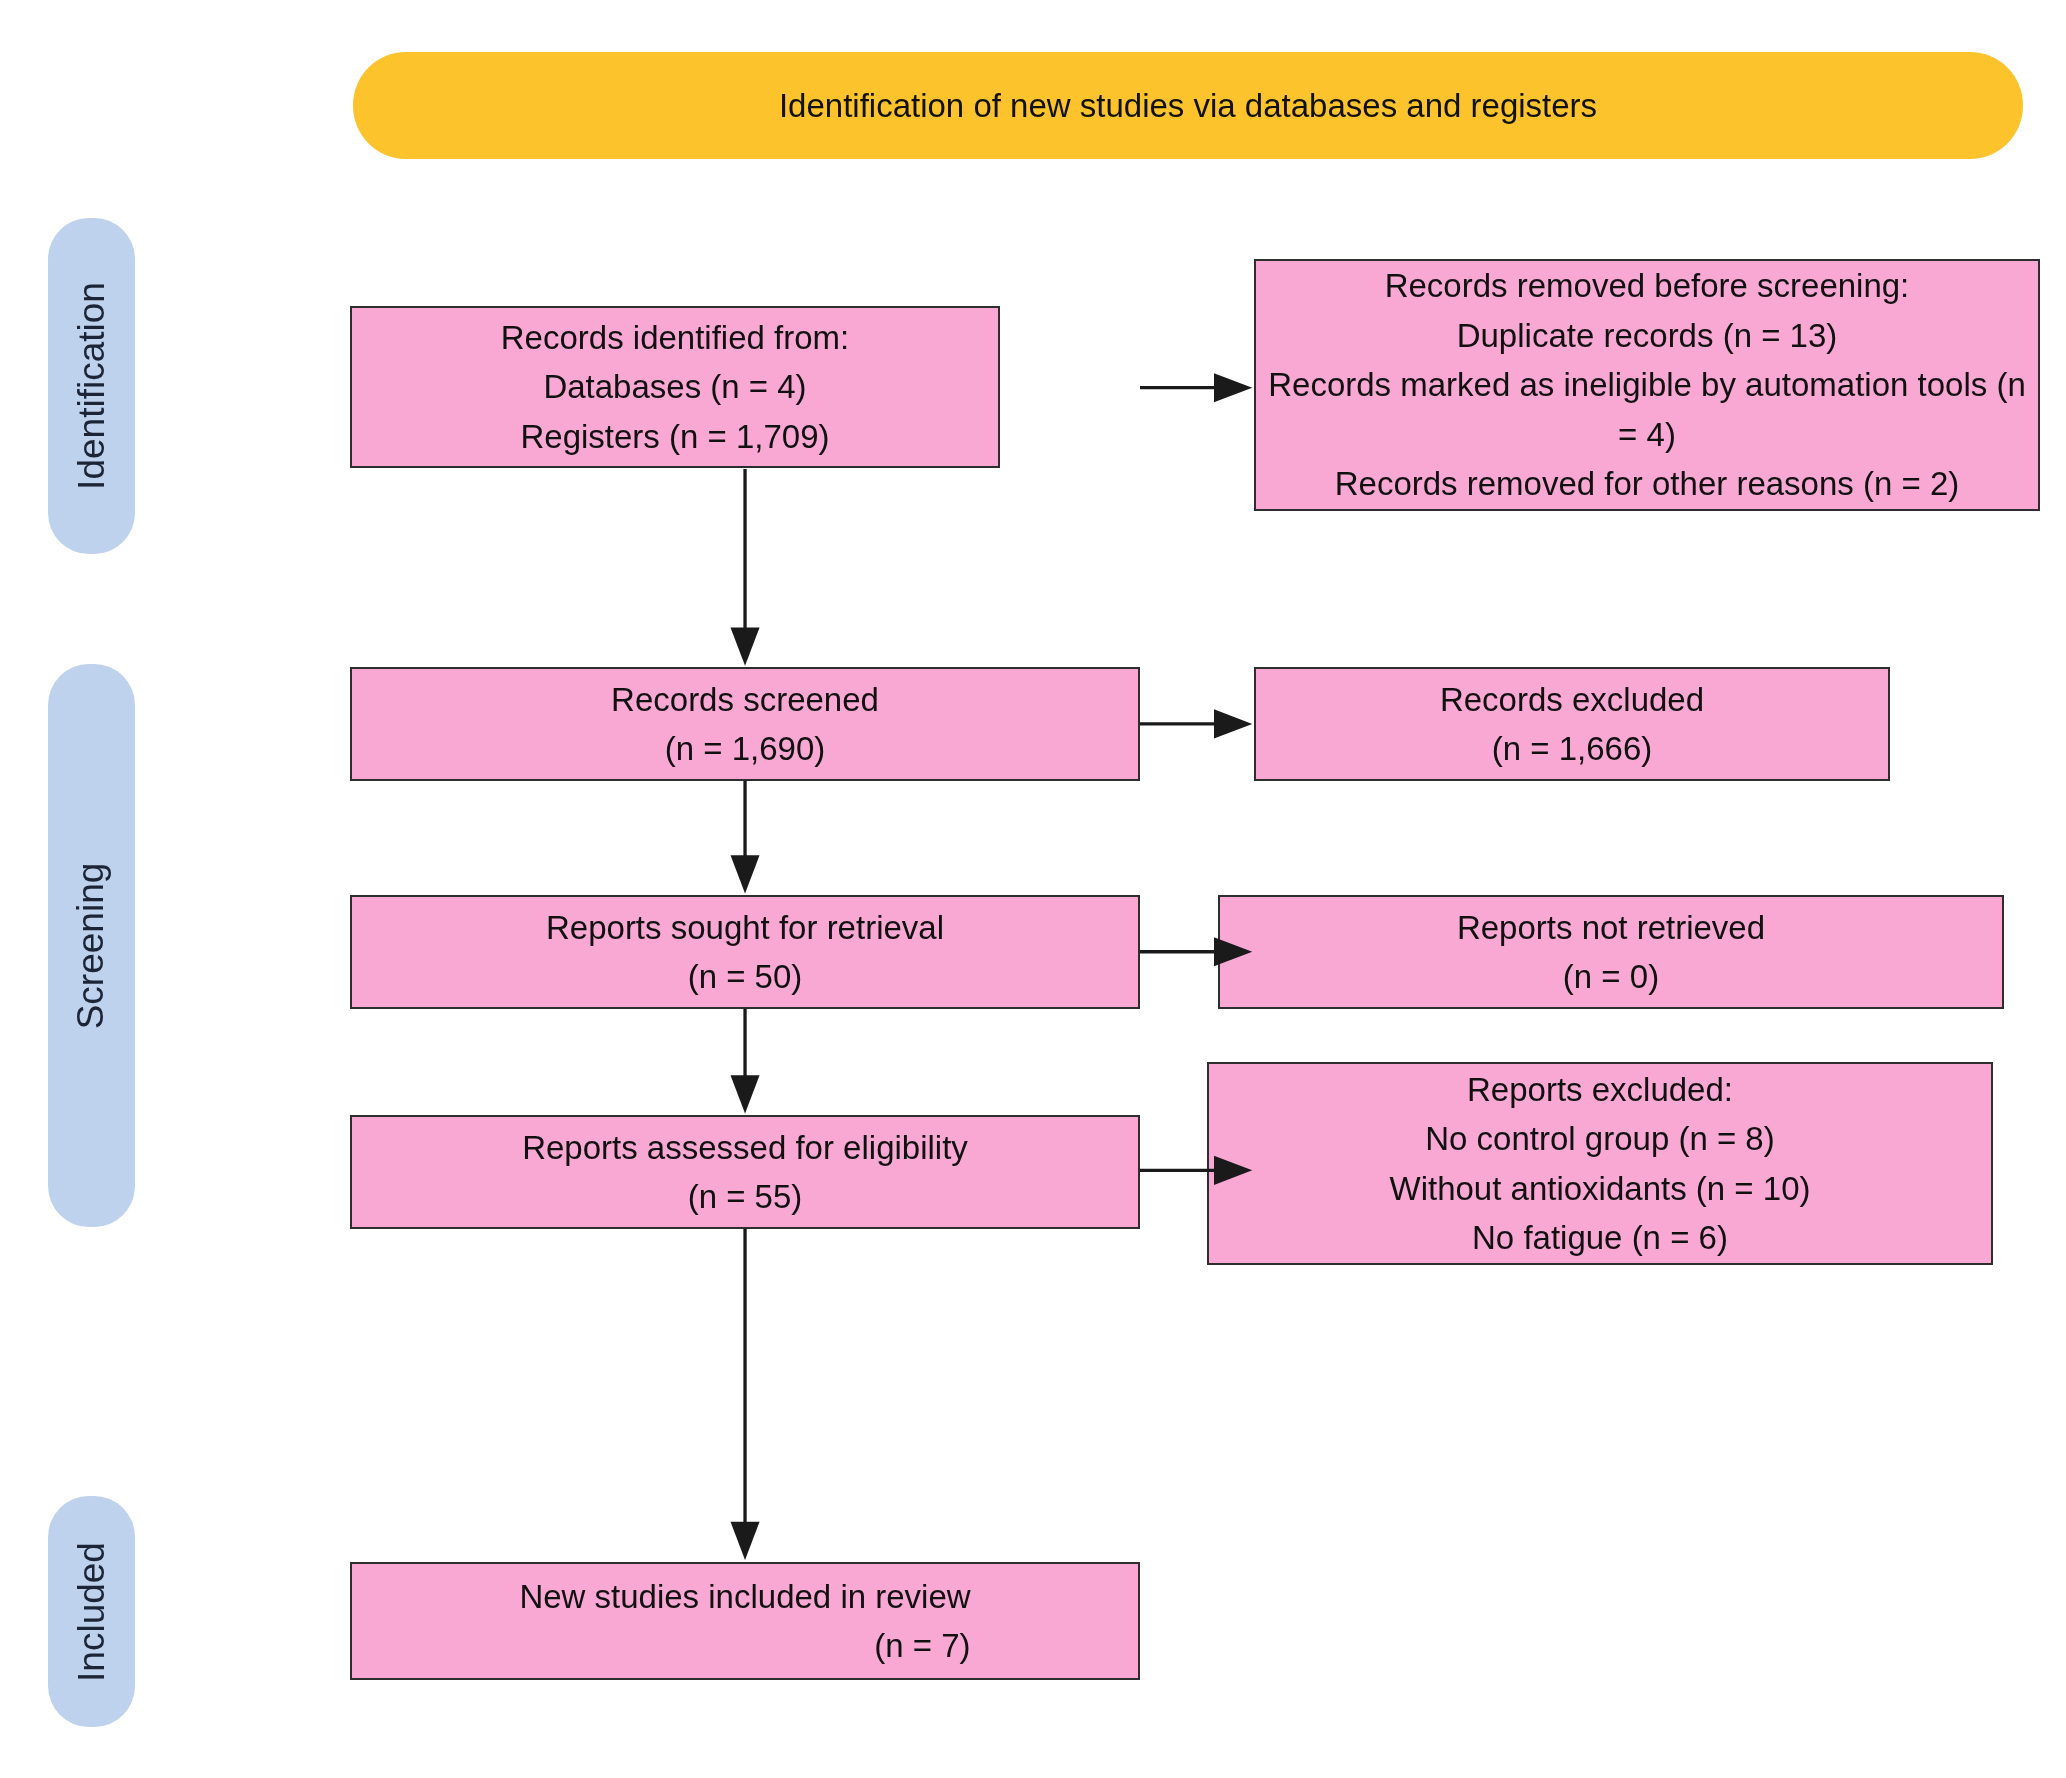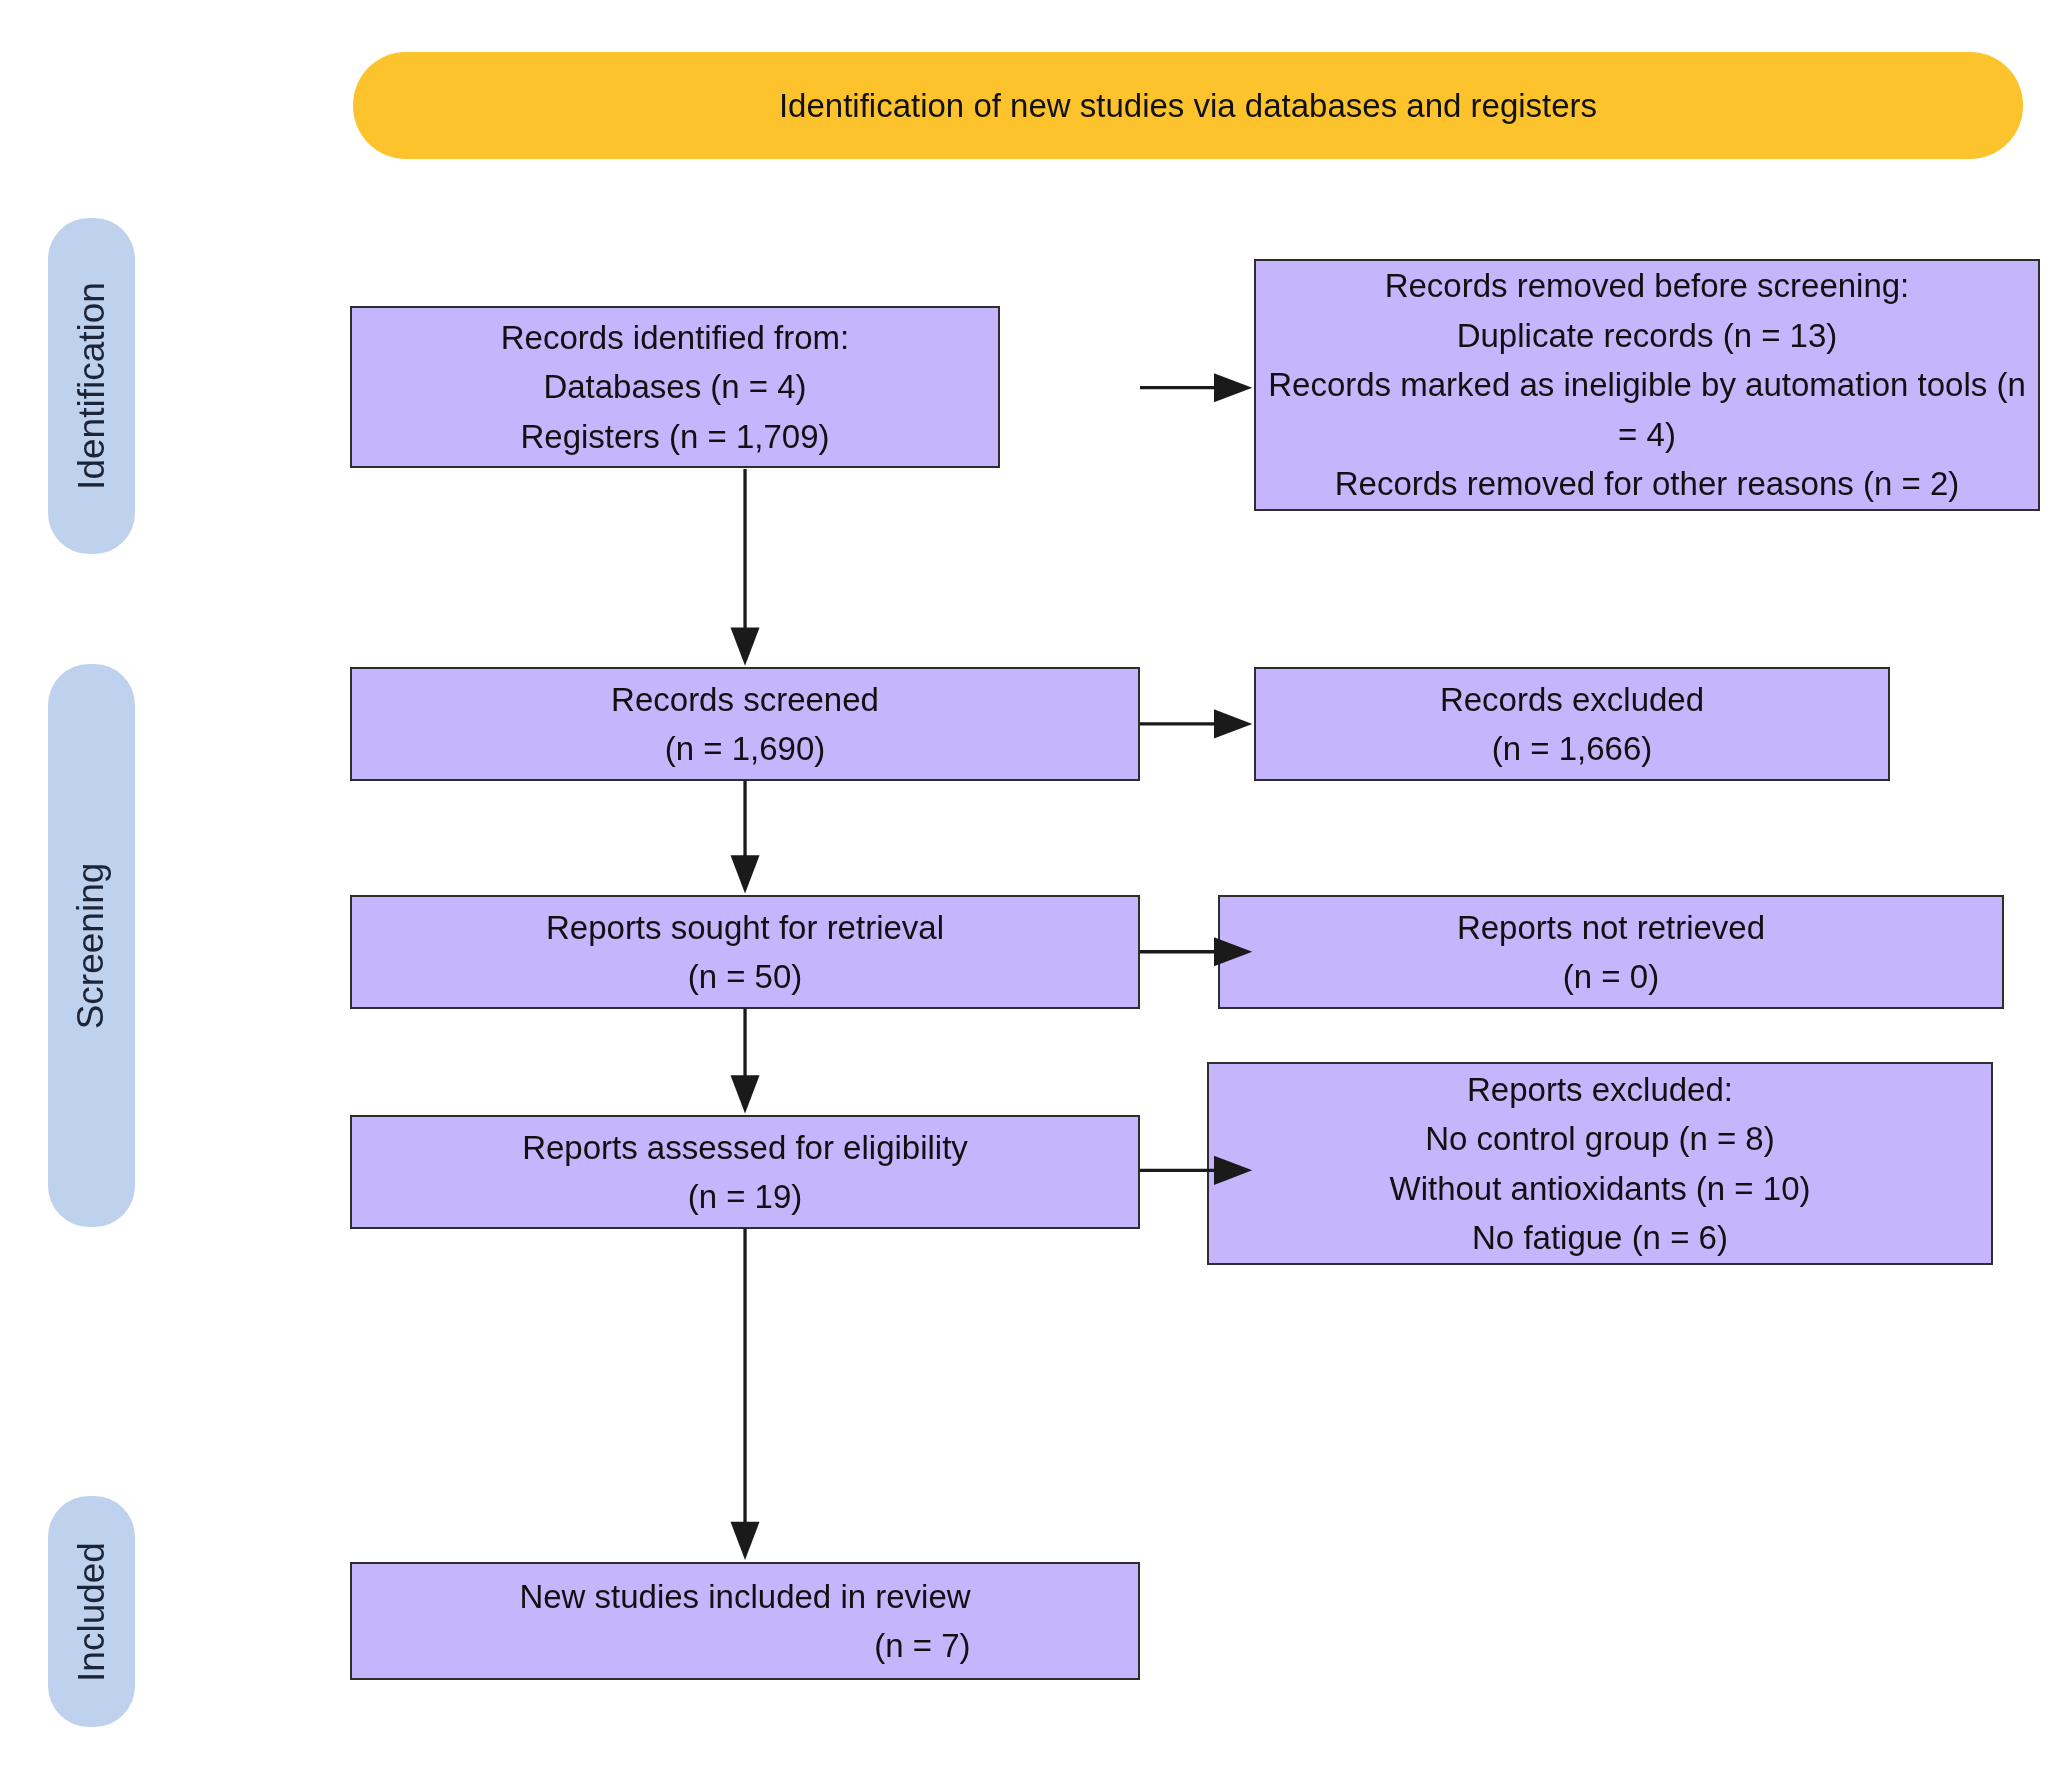--- a/index.html
+++ b/index.html
@@ -46,21 +46,21 @@
     font-size: 37px;
     color: var(--color-stage_text, #1c2537);
   }
   .bar-identification { top: 218px;  height: 336px; }
   .bar-screening      { top: 664px; height: 563px; }
   .bar-included       { top: 1496px; height: 231px; }
 
   
   .fbox {
     position: absolute;
-    background: #c4b5fd;
+    background: #f9a8d4;
     border: 2.6px solid var(--color-box_border, #2e2e2e);
     box-sizing: border-box;
     display: flex; align-items: center; justify-content: center;
     text-align: center;
     padding: 0 12px;
   }
   .fbox span {
     font-size: 33px;
     line-height: 1.5;
     color: var(--color-text, #111111);
@@ -126,21 +126,21 @@
   <div class="fbox box-sought">
     <span>Reports sought for retrieval
 (n = 50)</span>
   </div>
   <div class="fbox box-not-retrieved">
     <span>Reports not retrieved
 (n = 0)</span>
   </div>
   <div class="fbox box-assessed">
     <span>Reports assessed for eligibility
-(n = 19)</span>
+(n = 55)</span>
   </div>
   <div class="fbox box-reports-excluded">
     <span>Reports excluded:
 No control group (n = 8)
 Without antioxidants (n = 10)
 No fatigue (n = 6)</span>
   </div>
   <div class="fbox box-new-included">
     <span>New studies included in review
 (n = 7)</span>

